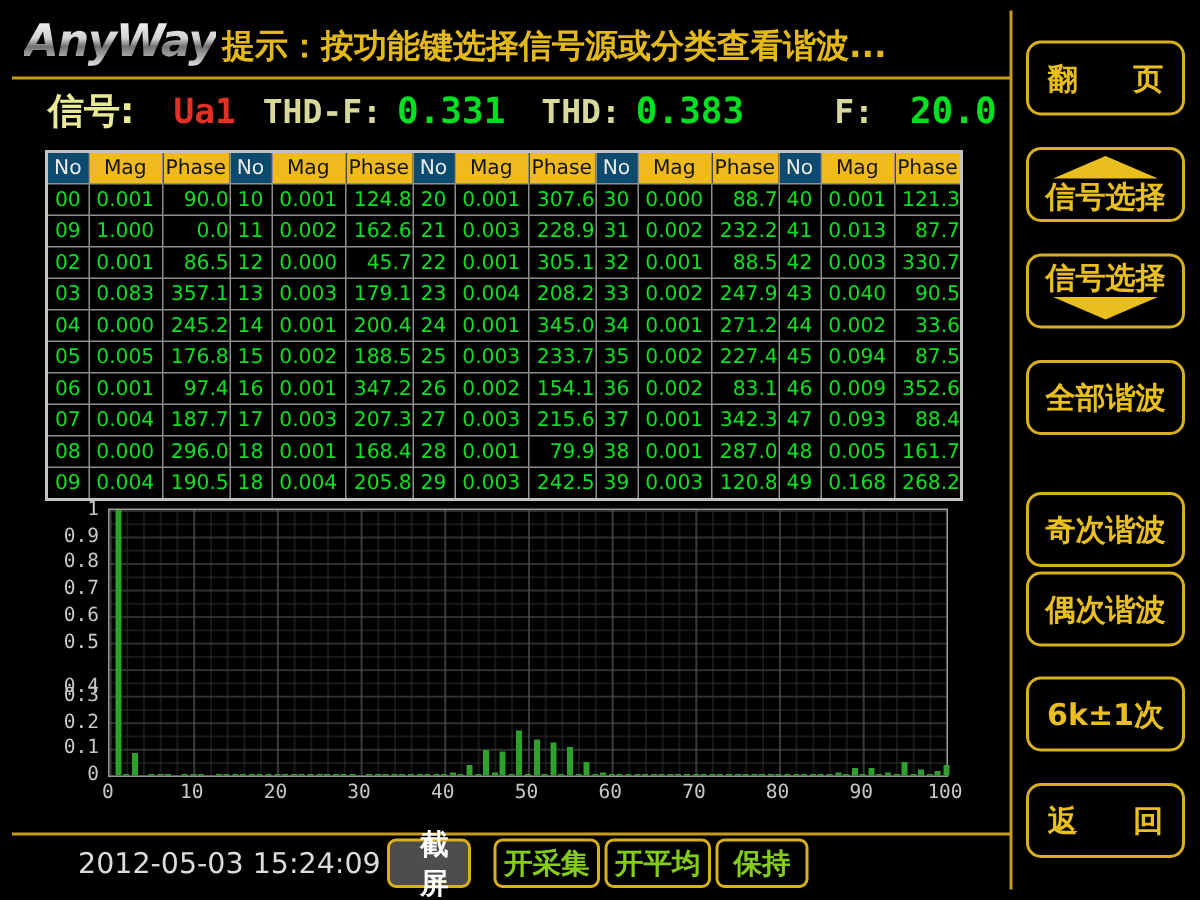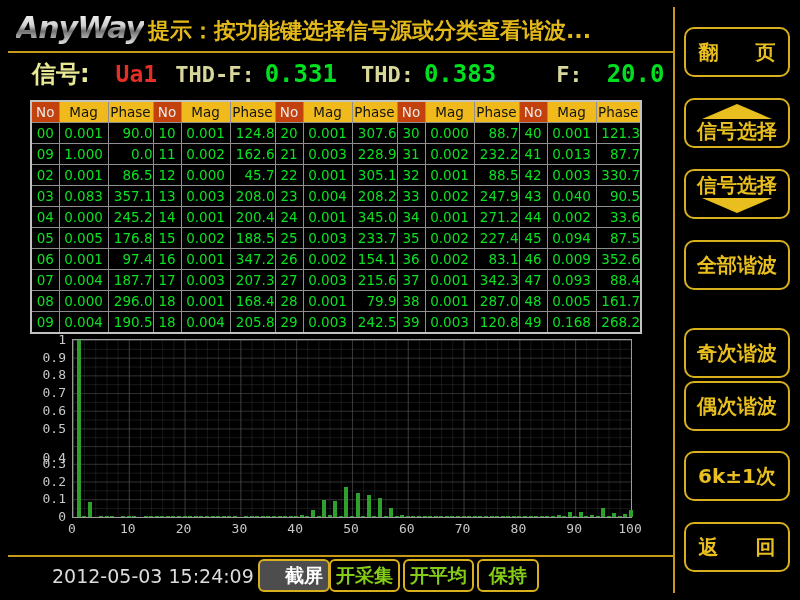--- a/index.html
+++ b/index.html
@@ -26,21 +26,21 @@
   .sig-value-red{font-size:23px;font-weight:bold;color:#e23026;margin-left:26px;}
   .lbl{font-size:22px;font-weight:bold;color:#d8d89a;}
   .val{font-size:24px;font-weight:bold;color:#00e020;}
   .m1{margin-left:18px;} .m2{margin-left:10px;} .m3{margin-left:24px;} .m4{margin-left:34px;}
 
   
   table.harm{position:absolute;left:30px;top:100px;border-collapse:collapse;table-layout:fixed;
         border:2px solid #c2c2c2;}
   table.harm th,table.harm td{border:1px solid #8f8f8f;height:20px;padding:0;overflow:hidden;
         font-size:13.5px;line-height:20px;}
-  th.no{background:#c2410c;color:#eaeaea;font-weight:normal;font-size:14px;}
+  th.no{background:#0c4a6e;color:#eaeaea;font-weight:normal;font-size:14px;}
   th.mag,th.phase{background:#f0ba1d;color:#141414;font-weight:normal;font-size:14px;}
   td.no{color:#0ce022;text-align:center;}
   td.mag{color:#0ce022;text-align:center;}
   td.phase{color:#0ce022;text-align:right;padding-right:4px;}
 
   
   .plot{position:absolute;left:72px;top:339px;width:558px;height:177px;border:1px solid #9a9a9a;
         background:#000;
         background-image:
           linear-gradient(to right,rgba(90,90,90,.50) 1px,transparent 1px),
@@ -182,21 +182,21 @@
           <td class="no">42</td>
           <td class="mag">0.003</td>
           <td class="phase">330.7</td>
         </tr>
         <tr>
           <td class="no">03</td>
           <td class="mag">0.083</td>
           <td class="phase">357.1</td>
           <td class="no">13</td>
           <td class="mag">0.003</td>
-          <td class="phase">208.0</td>
+          <td class="phase">179.1</td>
           <td class="no">23</td>
           <td class="mag">0.004</td>
           <td class="phase">208.2</td>
           <td class="no">33</td>
           <td class="mag">0.002</td>
           <td class="phase">247.9</td>
           <td class="no">43</td>
           <td class="mag">0.040</td>
           <td class="phase">90.5</td>
         </tr>
@@ -425,21 +425,21 @@
       <div class="xtick" style="left: 331px;">50</div>
       <div class="xtick" style="left: 386.8px;">60</div>
       <div class="xtick" style="left: 442.6px;">70</div>
       <div class="xtick" style="left: 498.4px;">80</div>
       <div class="xtick" style="left: 554.2px;">90</div>
       <div class="xtick" style="left: 610px;">100</div>
     </div>
 
   <div class="timestamp">2012-05-03 15:24:09</div>
   <div id="bottom-buttons">
-      <div class="bbtn active" style="left: 258px; width: 72px; padding-left: 20px;">截屏</div>
+      <div class="bbtn active" style="left: 258px; width: 56px; padding-left: 20px;">截屏</div>
       <div class="bbtn" style="left: 329px; width: 71px;">开采集</div>
       <div class="bbtn" style="left: 403px; width: 71px;">开平均</div>
       <div class="bbtn" style="left: 477px; width: 62px;">保持</div>
     </div>
   <div id="side-buttons">
       <div class="sbtn" style="top: 27px;">
         <span class="wide">翻 页</span>
       </div>
       <div class="sbtn" style="top: 98px;">
         <div class="tri-up"></div>

